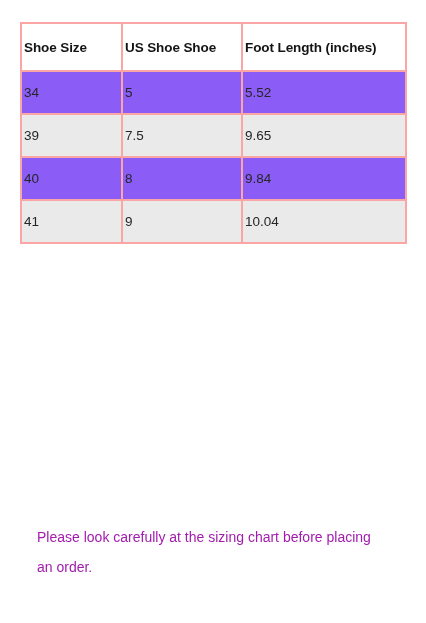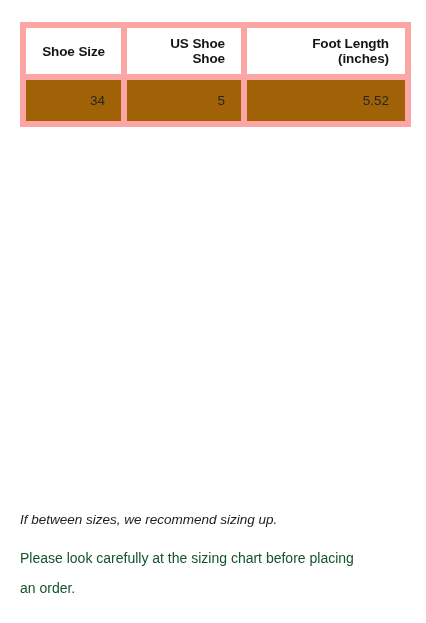--- a/index.html
+++ b/index.html
@@ -38,41 +38,41 @@
     table-layout: fixed;
     border: 1px solid #000000;
   }
 
   table.size-table col.c1 { width: 101px; }
   table.size-table col.c2 { width: 120px; }
   table.size-table col.c3 { width: 164px; }
 
   table.size-table th,
   table.size-table td {
-    border: 6px solid #fca5a5;
-    text-align: right;
+    border: 2px solid #fca5a5;
+    text-align: left;
     vertical-align: middle;
-    padding: 0 16px;
+    padding: 0 2px;
     color: #262626;
   }
 
   table.size-table thead th {
     height: 46px;
     font-weight: bold;
     font-size: 13.5px;
     letter-spacing: -0.1px;
     background: #ffffff;
     color: #141414;
   }
 
   table.size-table tbody td {
     height: 41px;
     font-weight: normal;
     font-size: 13.5px;
-    background: #a16207;
+    background: #8b5cf6;
   }
 
   table.size-table tbody tr.alt td {
     background: #eaeaea;
   }
 
   
   .notes {
     position: absolute;
     left: 20px;
@@ -86,22 +86,22 @@
     line-height: 30px;
     color: #1c1c1c;
     margin: 0 0 8px 0;
     white-space: nowrap;
   }
 
   .note-plain {
     font-style: normal;
     font-size: 14px;
     line-height: 30px;
-    color: #14532d;
-    margin: 0;
+    color: #a21caf;
+    margin: 17px;
     max-width: 340px;
   }
 </style>
 </head>
 <body>
 
 <div class="page">
 
   <div class="size-table-wrap">
     <table class="size-table">
@@ -117,22 +117,36 @@
           <th>Foot Length (inches)</th>
         </tr>
       </thead>
       <tbody id="table-body">
 
       <tr>
             <td>34</td>
             <td>5</td>
             <td>5.52</td>
           </tr>
+          <tr class="alt">
+            <td>39</td>
+            <td>7.5</td>
+            <td>9.65</td>
+          </tr>
+          <tr>
+            <td>40</td>
+            <td>8</td>
+            <td>9.84</td>
+          </tr>
+          <tr class="alt">
+            <td>41</td>
+            <td>9</td>
+            <td>10.04</td>
+          </tr>
         </tbody>
     </table>
   </div>
 
   <div class="notes">
-    <p class="note-italic">If between sizes, we recommend sizing up.</p>
     <p class="note-plain">Please look carefully at the sizing chart before placing an order.</p>
   </div>
 
 </div>
 
 </body></html>

